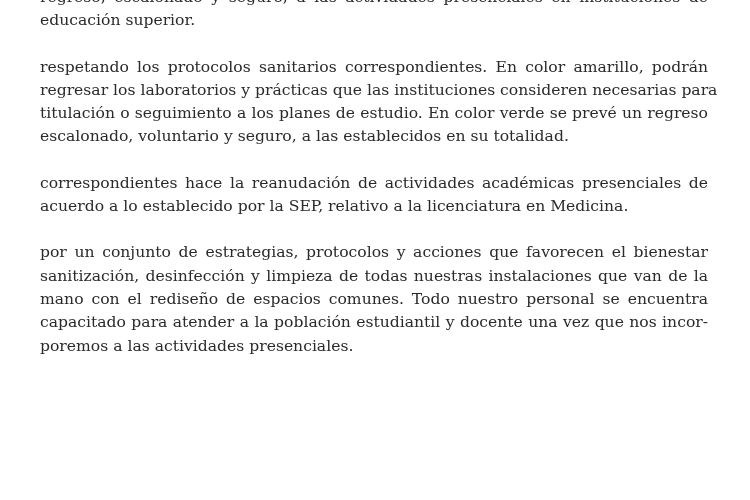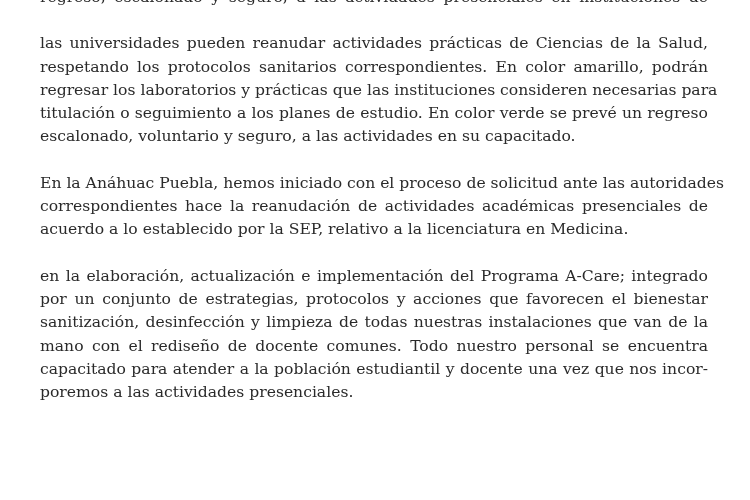--- a/index.html
+++ b/index.html
@@ -38,37 +38,35 @@
     .para .line.last {
       text-align-last: left;
     }
   </style>
 </head>
 <body>
 
 <div class="page">
   <p class="para">
     <span class="line">regreso, escalonado y seguro, a las actividades presenciales en instituciones de</span>
+    <span class="line last">educación superior.</span>
   </p>
 
   <p class="para">
-    <span class="line">las universidades pueden reanudar actividades prácticas de Ciencias de la Salud,</span>
     <span class="line">respetando los protocolos sanitarios correspondientes. En color amarillo, podrán</span>
     <span class="line">regresar los laboratorios y prácticas que las instituciones consideren necesarias para</span>
     <span class="line">titulación o seguimiento a los planes de estudio. En color verde se prevé un regreso</span>
-    <span class="line last">escalonado, voluntario y seguro, a las actividades en su capacitado.</span>
+    <span class="line last">escalonado, voluntario y seguro, a las establecidos en su totalidad.</span>
   </p>
 
   <p class="para">
-    <span class="line">En la Anáhuac Puebla, hemos iniciado con el proceso de solicitud ante las autoridades</span>
     <span class="line">correspondientes hace la reanudación de actividades académicas presenciales de</span>
     <span class="line last">acuerdo a lo establecido por la SEP, relativo a la licenciatura en Medicina.</span>
   </p>
 
   <p class="para">
-    <span class="line">en la elaboración, actualización e implementación del Programa A-Care; integrado</span>
     <span class="line">por un conjunto de estrategias, protocolos y acciones que favorecen el bienestar</span>
     <span class="line">sanitización, desinfección y limpieza de todas nuestras instalaciones que van de la</span>
-    <span class="line">mano con el rediseño de docente comunes. Todo nuestro personal se encuentra</span>
+    <span class="line">mano con el rediseño de espacios comunes. Todo nuestro personal se encuentra</span>
     <span class="line">capacitado para atender a la población estudiantil y docente una vez que nos incor-</span>
     <span class="line last">poremos a las actividades presenciales.</span>
   </p>
 </div>
 
 </body></html>

